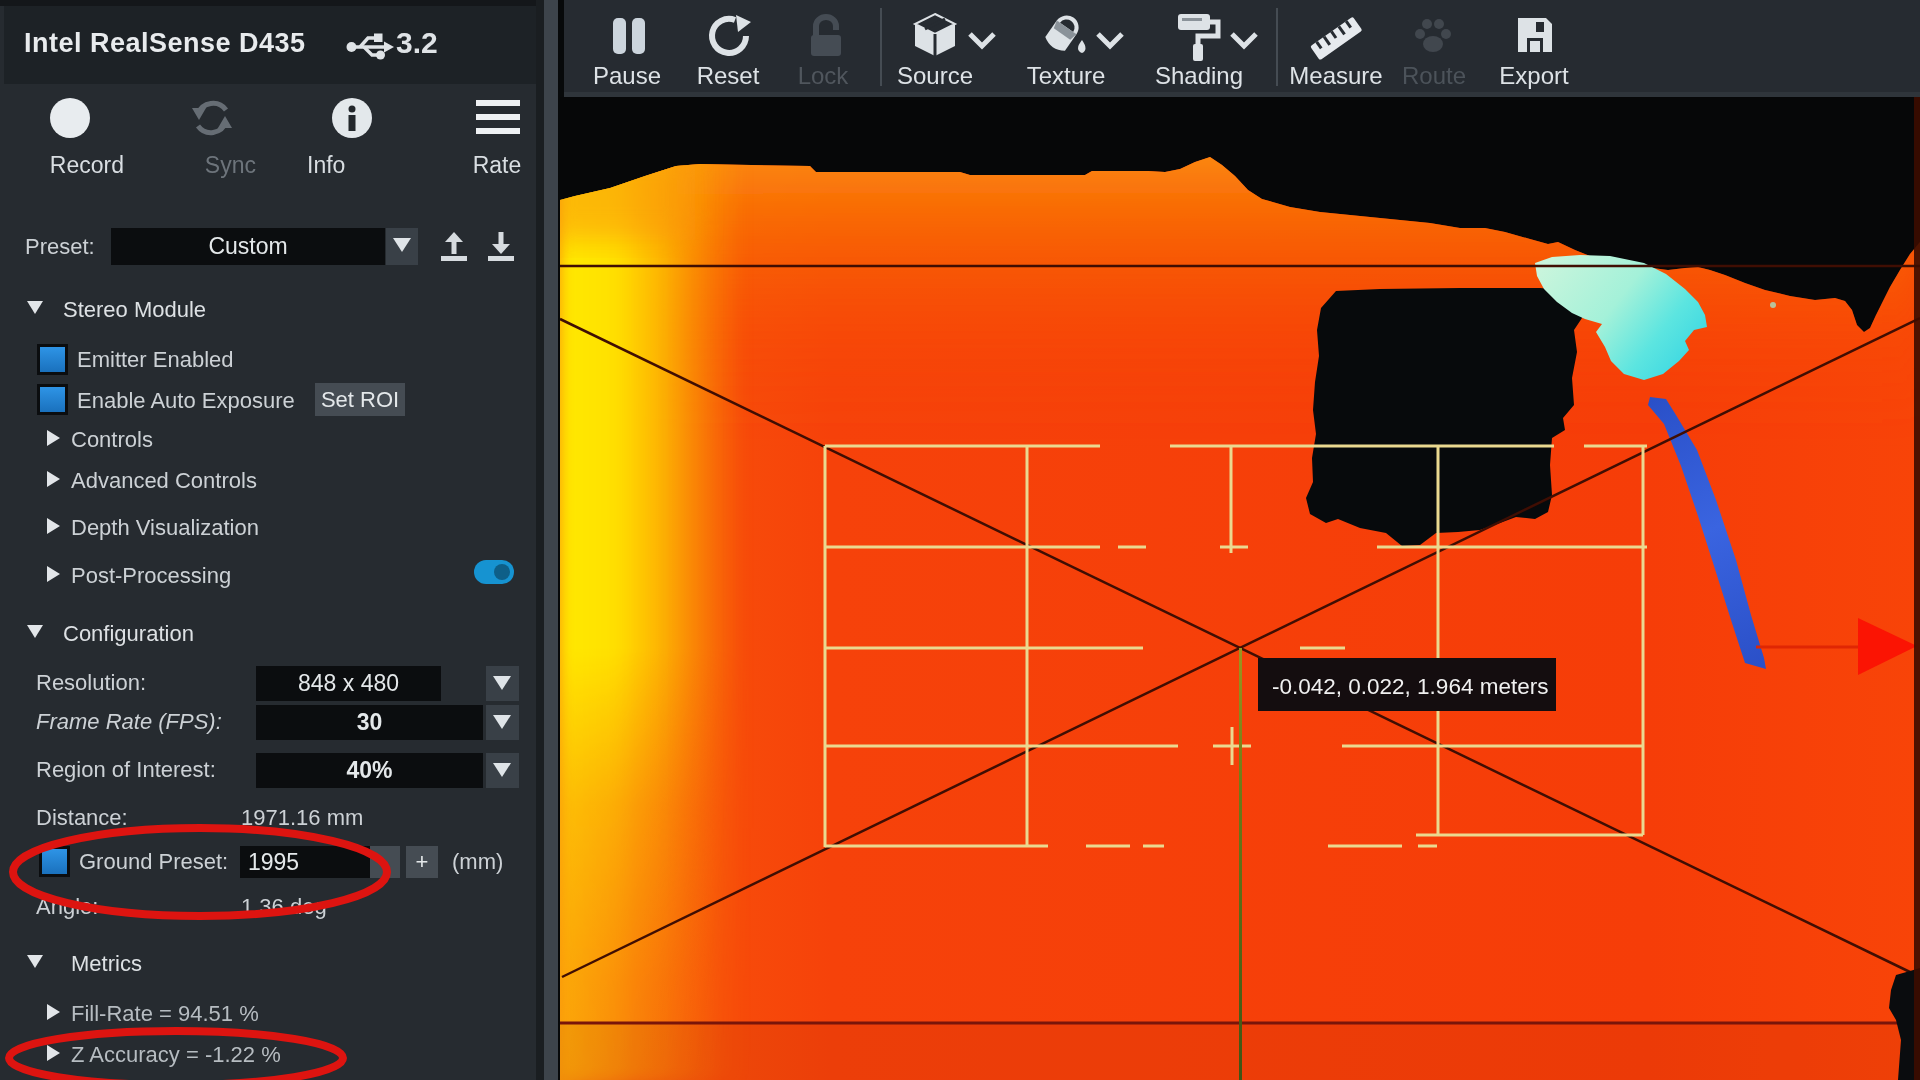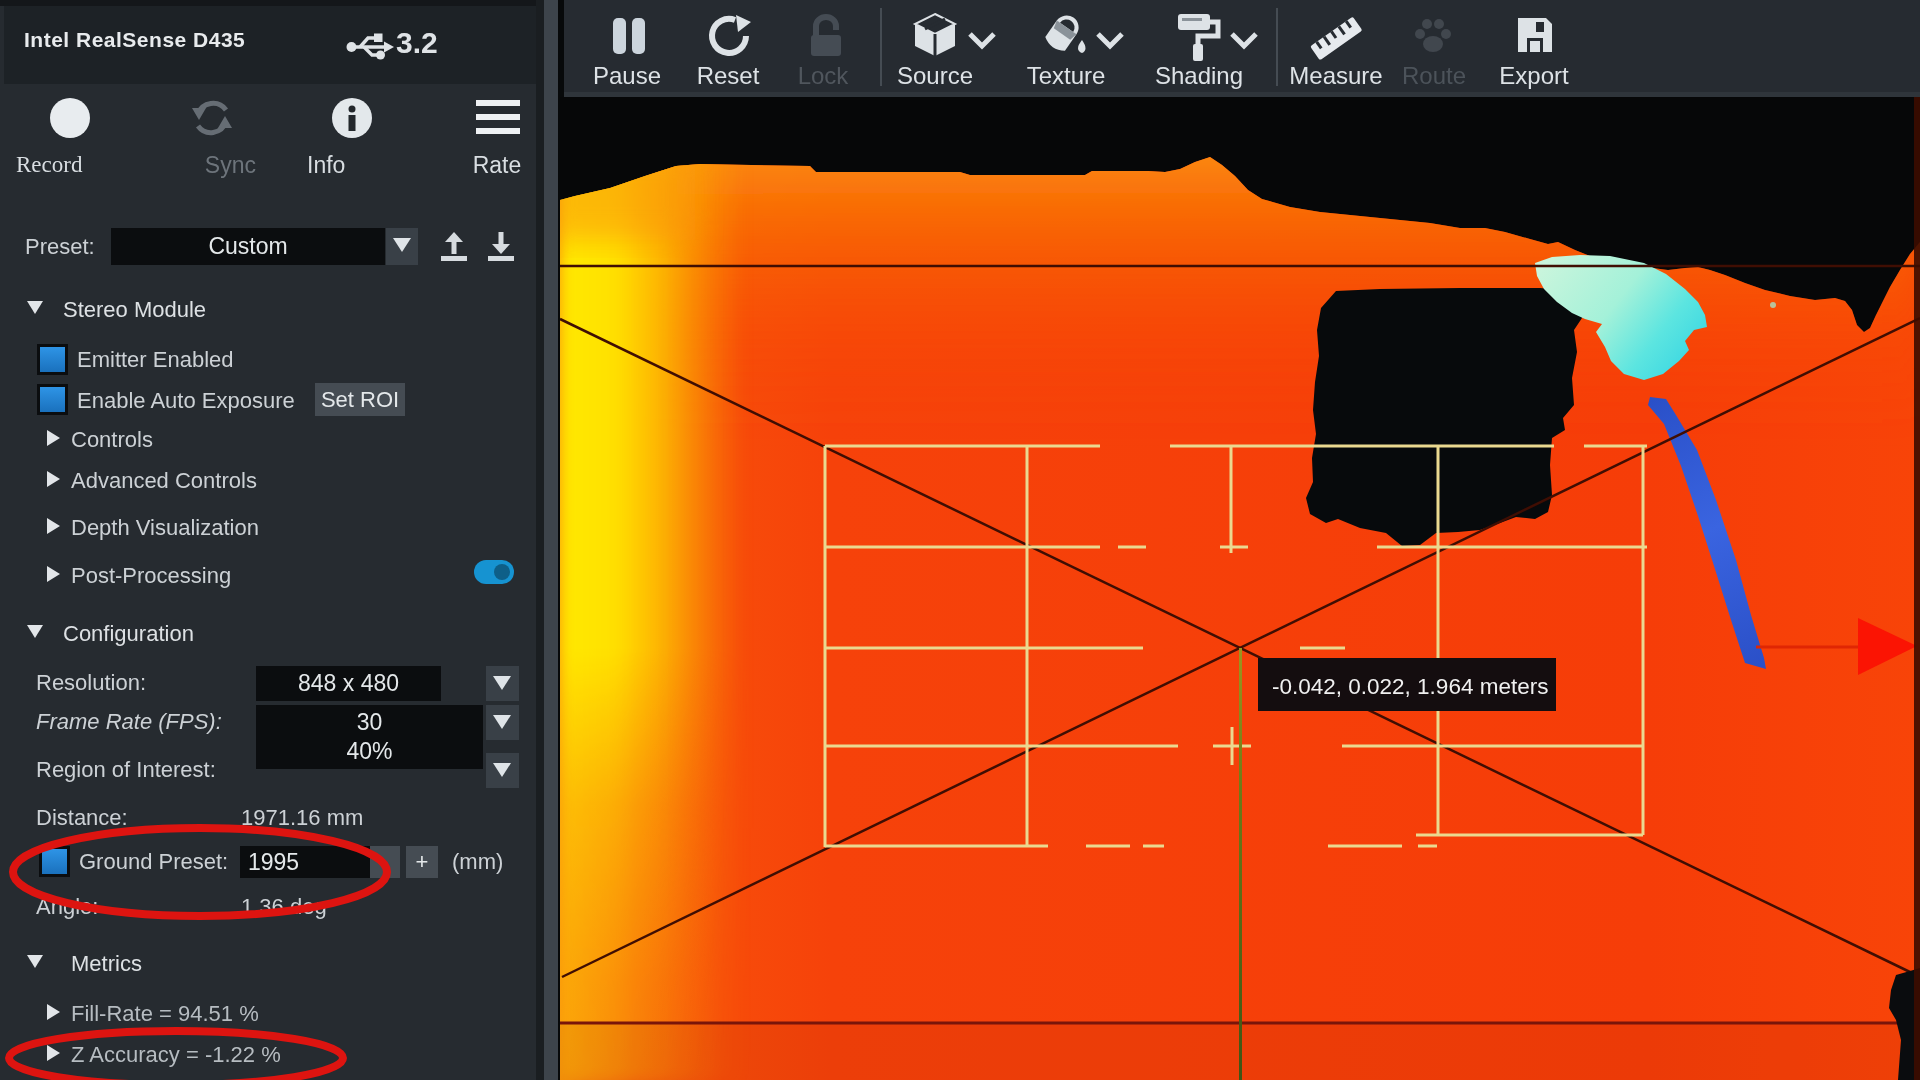--- a/index.html
+++ b/index.html
@@ -2,21 +2,21 @@
 <html><head>
 <meta charset="utf-8">
 <style>
   html,body{margin:0;padding:0;background:#0c0e10;}
   body{width:1920px;height:1080px;position:relative;overflow:hidden;
        font-family:"Liberation Sans",sans-serif;}
   .abs{position:absolute;}
   #sidebar{left:0;top:0;width:560px;height:1080px;background:#262b30;}
   #sb-top{left:0;top:0;width:560px;height:6px;background:#14171a;}
   #sb-header{left:4px;top:6px;width:532px;height:78px;background:#1d2226;}
-  #sb-title{left:24px;top:28px;font-size:21px;font-weight:600;color:#e8ebed;letter-spacing:0.5px;}
+  #sb-title{left:24px;top:28px;font-size:27px;font-weight:600;color:#e8ebed;letter-spacing:0.5px;}
   #usb32{left:396px;top:26px;font-size:30px;font-weight:bold;color:#dfe3e6;}
   .btnlab{font-size:23px;color:#d9dee2;}
   .dim{color:#6d747b !important;}
   #scrolltrack{left:536px;top:0;width:8px;height:1080px;background:#1a1e21;}
   #scrollbar{left:544px;top:0;width:14px;height:1080px;background:#3d444b;}
   #vgap{left:558px;top:0;width:6px;height:1080px;background:#07090a;}
   #toolbar{left:564px;top:0;width:1356px;height:92px;background:#262b31;border-bottom:5px solid #2f353b;}
   .tlab{position:absolute;font-size:24px;color:#dde2e6;top:62px;text-align:center;width:120px;}
   .tsep{position:absolute;top:8px;width:2px;height:78px;background:#454c53;}
   #scene{left:560px;top:97px;}
@@ -63,21 +63,21 @@
 <svg class="abs" style="left:330px;top:96px" width="44" height="44">
   <circle cx="22" cy="22" r="20" fill="#e3e8eb"></circle>
   <circle cx="22" cy="13" r="3.5" fill="#23282c"></circle>
   <rect x="18.5" y="19" width="7" height="16" fill="#23282c"></rect>
 </svg>
 <svg class="abs" style="left:476px;top:98px" width="44" height="40">
   <rect x="0" y="2" width="44" height="6" fill="#eef1f3"></rect>
   <rect x="0" y="16" width="44" height="6" fill="#eef1f3"></rect>
   <rect x="0" y="30" width="44" height="6" fill="#eef1f3"></rect>
 </svg>
-<div class="abs btnlab" style="left:16px;top:152px;width:90px;text-align:left;font-family:Liberation Serif, serif;">Record</div>
+<div class="abs btnlab" style="left:34px;top:152px;width:90px;text-align:right;">Record</div>
 <div class="abs btnlab dim" style="left:166px;top:152px;width:90px;text-align:right;">Sync</div>
 <div class="abs btnlab" style="left:307px;top:152px;width:90px;text-align:left;">Info</div>
 <div class="abs btnlab" style="left:452px;top:152px;width:90px;text-align:center;">Rate</div>
 
 <div class="sbtext" style="left:25px;top:234px;">Preset:</div>
 <div class="blackbox" style="left:111px;top:228px;width:274px;height:37px;line-height:37px;">Custom</div>
 <div class="dropbtn" style="left:386px;top:228px;width:32px;height:37px;"></div>
 <svg class="abs" style="left:437px;top:230px" width="34" height="34" viewBox="0 0 34 34">
   <g fill="#d6dbdf">
       <rect x="4" y="26" width="26" height="5"></rect>
@@ -112,24 +112,24 @@
   <rect x="0" y="0" width="40" height="24" rx="12" fill="#1693d1"></rect>
   <circle cx="28" cy="12" r="8" fill="#0e5f88"></circle>
 </svg>
 
 <div class="abs tri-d" style="left:27px;top:625px;"></div>
 <div class="sbtext" style="left:63px;top:621px;color:#dde1e4;">Configuration</div>
 <div class="sbtext" style="left:36px;top:670px;">Resolution:</div>
 <div class="blackbox" style="left:256px;top:666px;width:185px;height:35px;line-height:35px;">848 x 480</div>
 <div class="dropbtn" style="left:486px;top:666px;width:33px;height:35px;"></div>
 <div class="sbtext" style="left:36px;top:709px;font-style:italic;">Frame Rate (FPS):</div>
-<div class="blackbox" style="left:256px;top:705px;width:227px;height:35px;line-height:35px;">30</div>
+<div class="blackbox" style="left:256px;top:705px;width:227px;height:35px;line-height:35px;font-weight:bold;">30</div>
 <div class="dropbtn" style="left:486px;top:705px;width:33px;height:35px;"></div>
 <div class="sbtext" style="left:36px;top:757px;">Region of Interest:</div>
-<div class="blackbox" style="left:256px;top:734px;width:227px;height:35px;line-height:35px;">40%</div>
+<div class="blackbox" style="left:256px;top:753px;width:227px;height:35px;line-height:35px;font-weight:bold;">40%</div>
 <div class="dropbtn" style="left:486px;top:753px;width:33px;height:35px;"></div>
 <div class="sbtext" style="left:36px;top:805px;">Distance:</div>
 <div class="sbtext" style="left:241px;top:805px;">1971.16 mm</div>
 <div class="chk" style="left:39px;top:846px;"></div>
 <div class="sbtext" style="left:79px;top:849px;">Ground Preset:</div>
 <div class="blackbox" style="left:240px;top:846px;width:122px;height:32px;line-height:32px;text-align:left;padding-left:8px;">1995</div>
 <div class="greybtn" style="left:370px;top:846px;width:30px;height:32px;line-height:32px;"> </div>
 <div class="greybtn" style="left:406px;top:846px;width:32px;height:32px;line-height:32px;">+</div>
 <div class="sbtext" style="left:452px;top:849px;">(mm)</div>
 <div class="sbtext" style="left:36px;top:894px;">Angle:</div>

